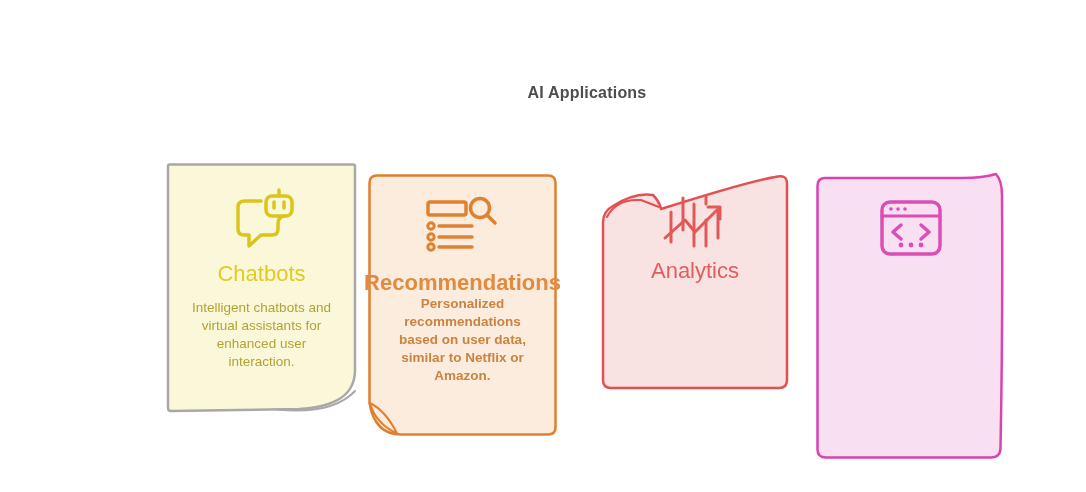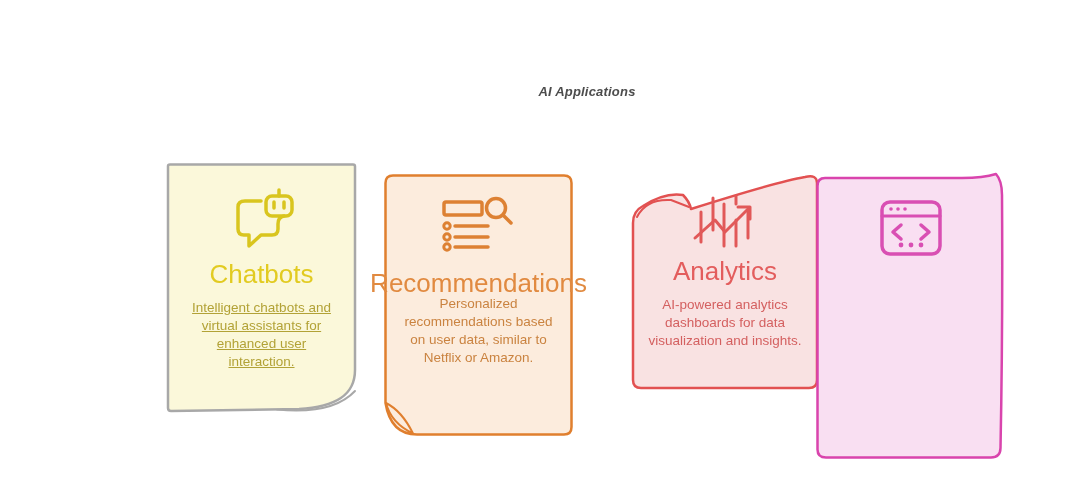--- a/index.html
+++ b/index.html
@@ -2,50 +2,50 @@
 <html><head>
 <meta charset="utf-8">
 <style>
   html,body{margin:0;padding:0;background:#ffffff;}
   .stage{
     position:relative;width:1086px;height:492px;background:#ffffff;
     font-family:"Liberation Sans",sans-serif;overflow:hidden;
   }
   .main-title{
     position:absolute;top:84px;left:88px;width:998px;text-align:center;
-    font-size:13px;font-weight:bold;color:#4d4d4d;letter-spacing:.2px;font-style:italic;
+    font-size:16px;font-weight:bold;color:#4d4d4d;letter-spacing:.2px;
   }
   .card{position:absolute;}
   .note{position:absolute;left:0;top:0;width:100%;height:100%;overflow:visible;}
   .note path{stroke-width:2.5;stroke-linejoin:round;stroke-linecap:round;}
   .note .shape{fill:var(--bg);stroke:var(--border);}
   .note .accent{fill:none;stroke:var(--border);stroke-width:2;}
   .note .flap{fill:var(--bg);stroke:var(--border);stroke-width:2;}
   .content{
     position:absolute;left:0;top:0;right:0;bottom:0;
     display:flex;flex-direction:column;align-items:center;text-align:center;
   }
   .icon{flex:none;overflow:visible;}
   .icon .st{stroke:var(--icon);fill:none;stroke-width:3.5;stroke-linecap:round;stroke-linejoin:round;}
   .icon .st-thin{stroke:var(--icon);fill:none;stroke-width:3;stroke-linecap:round;stroke-linejoin:round;}
   .icon .dot{fill:var(--icon);stroke:none;}
-  .card-title{color:var(--title);font-size:26px;line-height:24px;}
+  .card-title{color:var(--title);font-size:22px;line-height:24px;}
   .card-desc{color:var(--body);font-size:13.5px;line-height:18px;}
 
   .c0{left:165px;top:162px;width:193px;height:252px;}
   .c0 .icon{margin-top:26px;}
   .c0 .card-title{margin-top:10px;}
-  .c0 .card-desc{margin-top:13px;width:150px;text-decoration:underline;}
+  .c0 .card-desc{margin-top:13px;width:150px;}
 
-  .c1{left:383px;top:173px;width:191px;height:264px;}
+  .c1{left:367px;top:173px;width:191px;height:264px;font-weight:bold;}
   .c1 .icon{margin-top:22px;}
   .c1 .card-title{margin-top:20px;}
   .c1 .card-desc{width:150px;}
 
-  .c2{left:629px;top:159px;width:192px;height:233px;}
+  .c2{left:599px;top:159px;width:192px;height:233px;}
   .c2 .icon{margin-top:29px;}
   .c2 .card-title{margin-top:9px;}
   .c2 .card-desc{margin-top:13px;width:156px;}
 
   .c3{left:814px;top:172px;width:193px;height:291px;}
   .c3 .icon{margin-top:27px;}
   .c3 .card-title{margin-top:13px;width:132px;}
   .c3 .card-desc{margin-top:13px;width:130px;}
 </style>
 </head>
@@ -105,21 +105,20 @@
         <path class="st-thin" d="M10,24 V54"></path>
         <path class="st-thin" d="M22,10 V42"></path>
         <path class="st-thin" d="M33,16 V58"></path>
         <path class="st-thin" d="M45,8 V16"></path>
         <path class="st-thin" d="M45,32 V58"></path>
         <path class="st-thin" d="M57,22 V50"></path>
         <path class="st-thin" d="M4,50 L24,32 L34,44 L58,20"></path>
         <path class="st-thin" d="M47,19 H59 V31"></path>
       </svg>
       <div class="card-title">Analytics</div>
-      <div class="card-desc">AI-powered analytics dashboards for data visualization and insights.</div>
     </div>
   </div>
 
   <div class="card c3" style="--border: #d944ad; --bg: #f9dff2; --icon: #d94fb3; --title: #d958b9; --body: #c565af;">
     <svg class="note" viewBox="0 0 193 291" aria-hidden="true">
       <path class="shape" d="M11,6 L148,6 C164,6 174,4.5 182,2 C186.5,7 188,14 188,23 C188.5,100 188,200 186.5,276 Q186.3,285.5 177,285.5 L12,285.5 Q3.5,285.5 3.5,277.5 L3.5,14 Q3.5,6 11,6 Z"></path>
     </svg>
     <div class="content">
       <svg class="icon" width="64" height="58" viewBox="0 0 64 58" aria-hidden="true">
         <rect class="st" x="3" y="3" width="58" height="52" rx="8"></rect>

